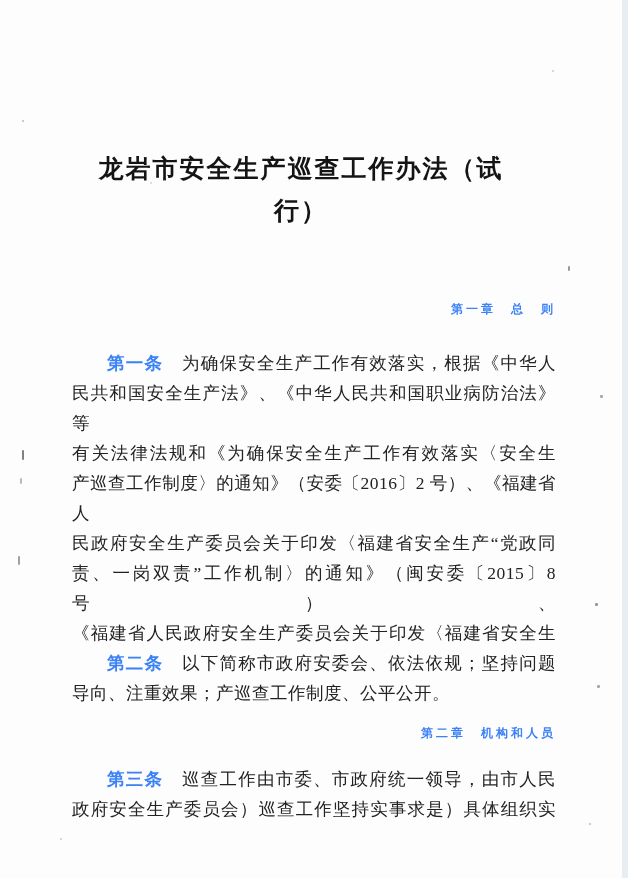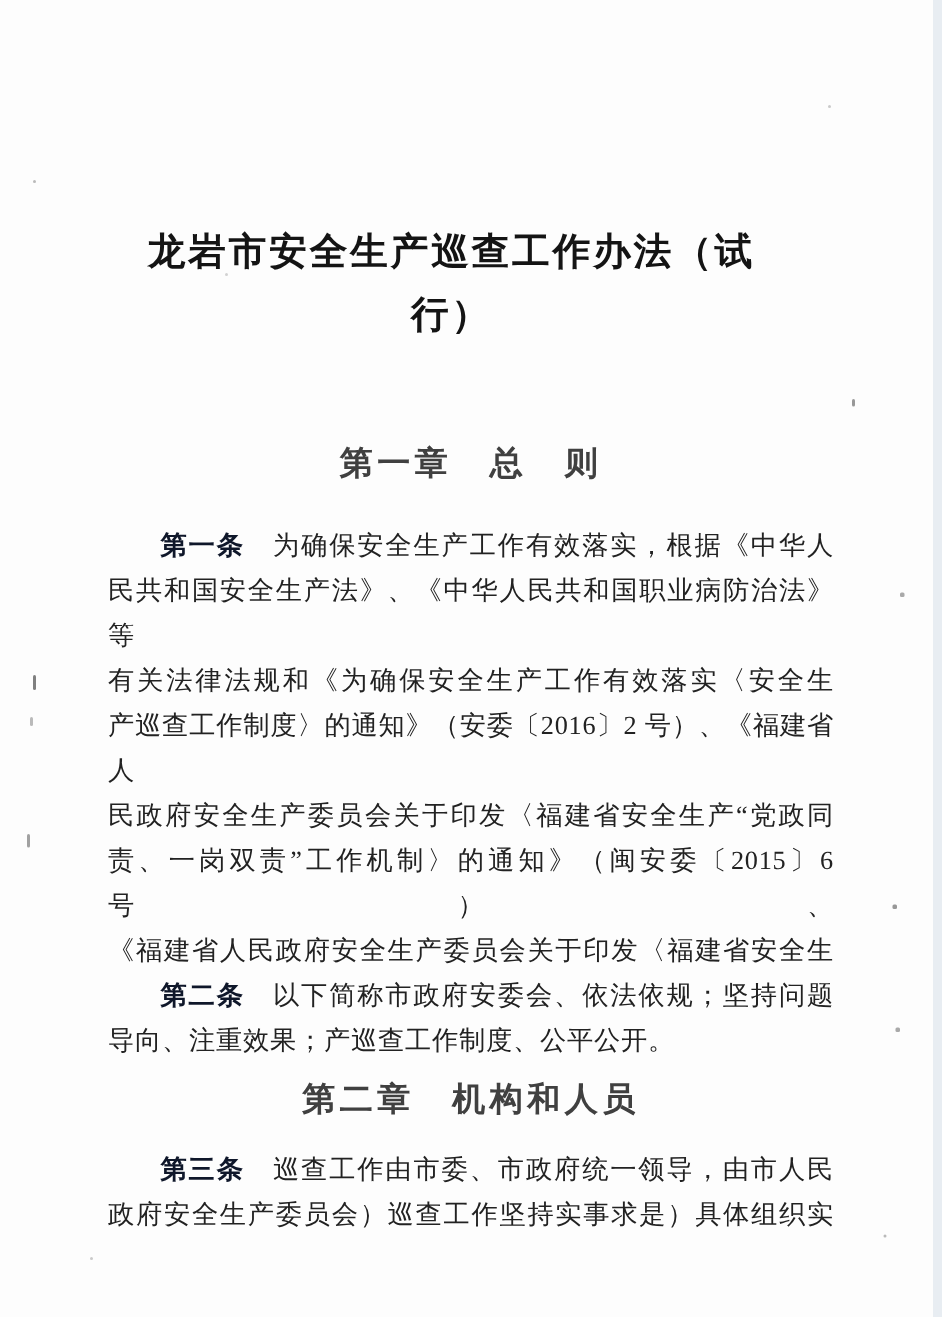--- a/index.html
+++ b/index.html
@@ -28,62 +28,62 @@
     letter-spacing: 2px;
     text-align: center;
     margin-right: 26px;
     line-height: 42px;
     color: #141414;
   }
   .doc-body { margin-top: 64px; }
   .chapter {
     font-family: "Liberation Sans", "DejaVu Sans", sans-serif;
     font-weight: bold;
-    font-size: 22px;
+    font-size: 12px;
     letter-spacing: 3px;
-    text-align: center;
-    color: #404040;
+    text-align: right;
+    color: #3b82f6;
     line-height: 26px;
   }
   .doc-body .chapter[data-name="chapter-1"] { margin: 0 0 26px 0; }
   .doc-body .chapter[data-name="chapter-2"] { margin: 12px 0 18px 0; }
   .bodyline {
     font-size: 17.5px;
     line-height: 30px;
     letter-spacing: 0.5px;
     white-space: nowrap;
     color: #222;
   }
   .bodyline.full {
     white-space: normal;
     text-align: justify;
     text-align-last: justify;
   }
   .bodyline.indent { text-indent: 2em; }
   .lead {
     font-family: "Liberation Sans", "DejaVu Sans", sans-serif;
     font-weight: bold;
-    color: #0f172a;
+    color: #3b82f6;
   }
   
   .speck { position: absolute; background: #555; border-radius: 1px; }
 </style>
 </head>
 <body data-name="scanned-document-page">
 
 <div class="page" data-name="document-page">
   <div class="doc-title" data-name="document-title">龙岩市安全生产巡查工作办法（试行）</div>
   <div class="doc-body" data-name="document-body">
       <div class="chapter" data-name="chapter-1">第一章　总　则</div>
       <div class="bodyline full indent" data-name="text-line"><span data-name="article-label" class="lead">第一条</span><span data-name="text-segment">　为确保安全生产工作有效落实，根据《中华人</span></div>
       <div class="bodyline full" data-name="text-line"><span data-name="text-segment">民共和国安全生产法》、《中华人民共和国职业病防治法》等</span></div>
       <div class="bodyline full" data-name="text-line"><span data-name="text-segment">有关法律法规和《为确保安全生产工作有效落实〈安全生</span></div>
       <div class="bodyline full" data-name="text-line"><span data-name="text-segment">产巡查工作制度〉的通知》（安委〔2016〕2 号）、《福建省人</span></div>
       <div class="bodyline full" data-name="text-line"><span data-name="text-segment">民政府安全生产委员会关于印发〈福建省安全生产“党政同</span></div>
-      <div class="bodyline full" data-name="text-line"><span data-name="text-segment">责、一岗双责”工作机制〉的通知》（闽安委〔2015〕6 号）、</span></div>
+      <div class="bodyline full" data-name="text-line"><span data-name="text-segment">责、一岗双责”工作机制〉的通知》（闽安委〔2015〕8 号）、</span></div>
       <div class="bodyline full" data-name="text-line"><span data-name="text-segment">《福建省人民政府安全生产委员会关于印发〈福建省安全生</span></div>
       <div class="bodyline full indent" data-name="text-line"><span data-name="article-label" class="lead">第二条</span><span data-name="text-segment">　以下简称市政府安委会、依法依规；坚持问题</span></div>
       <div class="bodyline" data-name="text-line"><span data-name="text-segment">导向、注重效果；产巡查工作制度、公平公开。</span></div>
       <div class="chapter" data-name="chapter-2">第二章　机构和人员</div>
       <div class="bodyline full indent" data-name="text-line"><span data-name="article-label" class="lead">第三条</span><span data-name="text-segment">　巡查工作由市委、市政府统一领导，由市人民</span></div>
       <div class="bodyline full" data-name="text-line"><span data-name="text-segment">政府安全生产委员会）巡查工作坚持实事求是）具体组织实</span></div>
     </div>
 
 </div>
 

